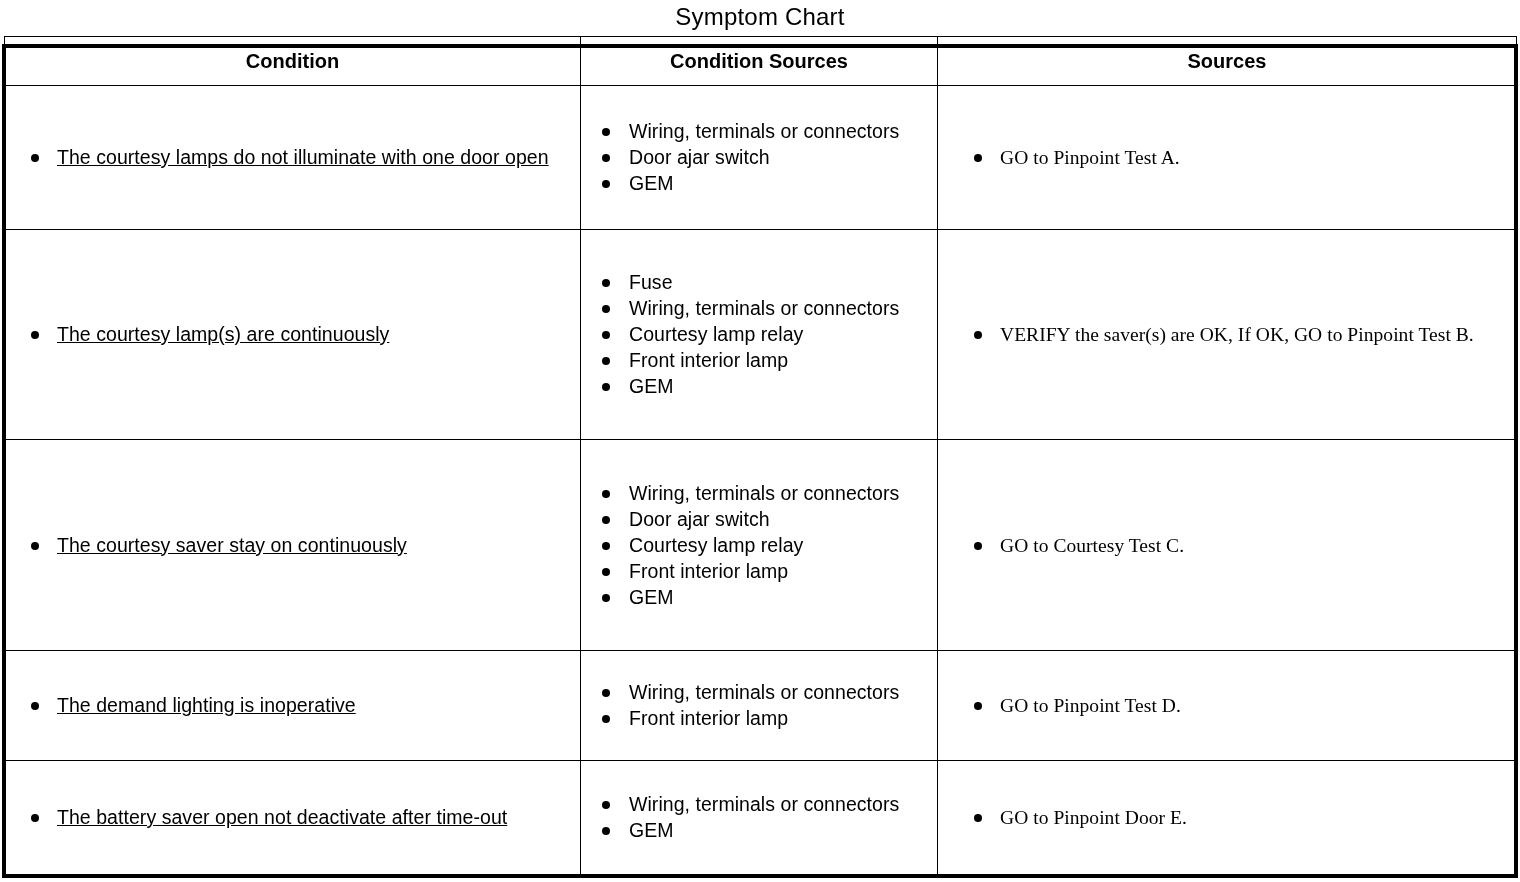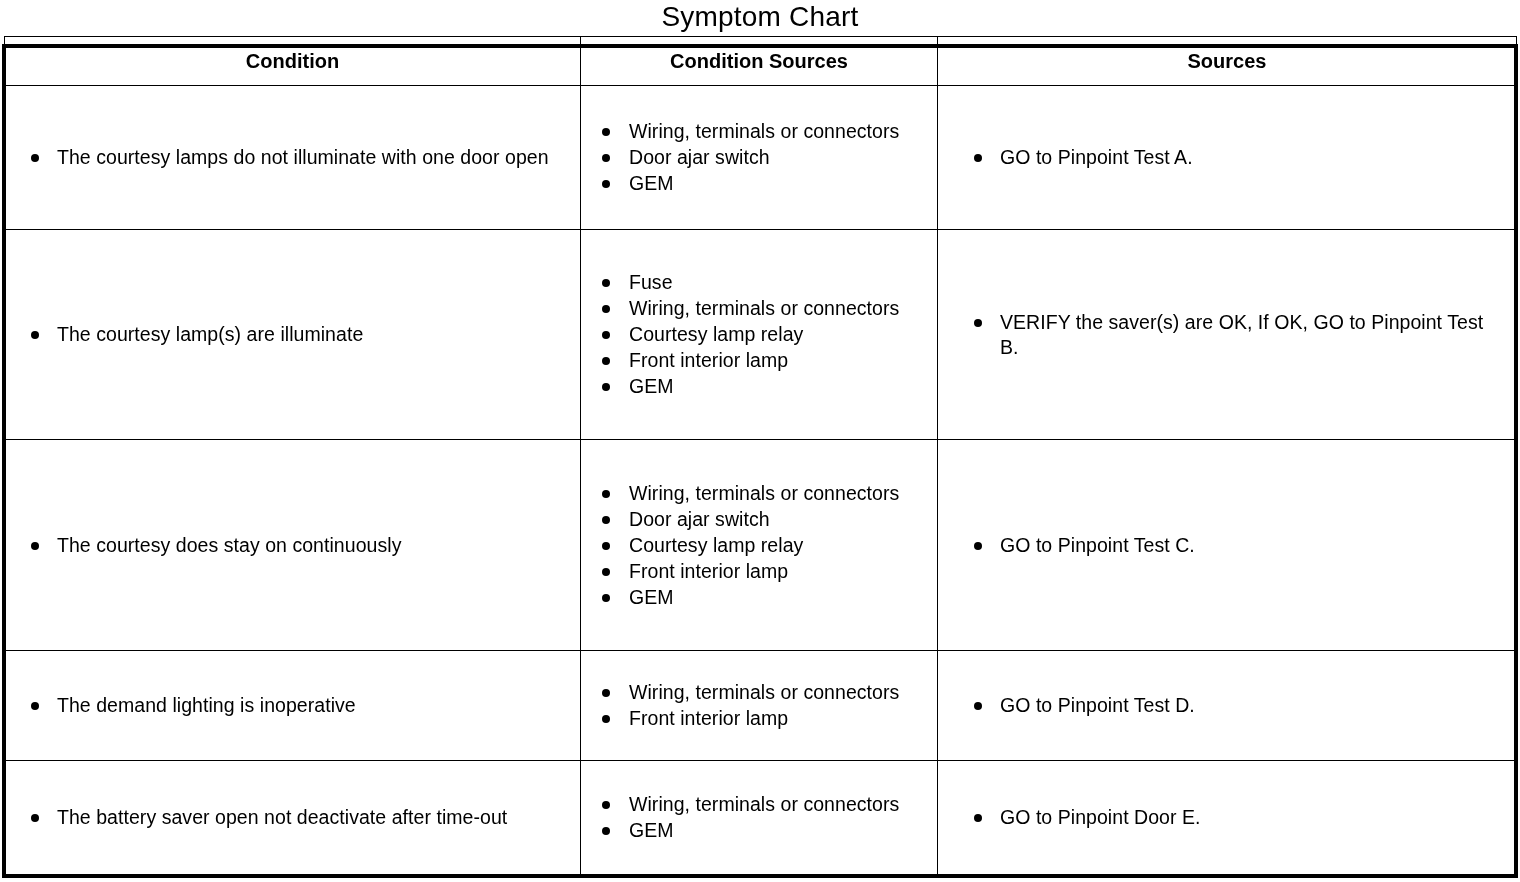--- a/index.html
+++ b/index.html
@@ -15,21 +15,21 @@
     overflow: hidden;
   }
   .page {
     position: relative;
     width: 1520px;
     height: 882px;
     box-sizing: border-box;
   }
   .chart-title {
     text-align: center;
-    font-size: 28px;
+    font-size: 24px;
     line-height: 22px;
     padding-top: 6px;
     padding-bottom: 8px;
     letter-spacing: 0.2px;
     font-weight: 400;
   }
   table.symptom-table {
     border-collapse: collapse;
     width: 1512px;
     margin: 0 4px;
@@ -86,35 +86,35 @@
   ul.bullets > li::before {
     content: "";
     position: absolute;
     left: 9px;
     top: 9px;
     width: 8px;
     height: 8px;
     background: #000000;
     border-radius: 50%;
   }
-  td.condition-cell ul.bullets > li { padding-left: 44px; }
+  td.condition-cell ul.bullets > li { padding-left: 44px; text-decoration: underline; }
   td.condition-cell ul.bullets > li::before { left: 18px; }
   td.action-cell ul.bullets > li { padding-left: 44px; }
   td.action-cell ul.bullets > li::before { left: 18px; }
 
   tr.r1 td { height: 143px; }
   tr.r2 td { height: 209px; }
   tr.r3 td { height: 210px; }
   tr.r4 td { height: 109px; }
   tr.r5 td { height: 113px; }
 
   td.sources-cell { vertical-align: middle; }
   td.sources-cell .cell-inner { padding: 6px 8px 6px 4px; }
   td.condition-cell .cell-inner { padding: 6px 10px 6px 0; }
-  td.action-cell .cell-inner { padding: 6px 10px 6px 10px; }
+  td.action-cell .cell-inner { padding: 6px 10px 6px 10px; font-family: Liberation Serif, serif; }
 </style>
 </head>
 <body>
 
 <div class="page">
 
   <div class="chart-title">Symptom Chart</div>
 
   <div class="frame"></div>
 
@@ -156,21 +156,21 @@
               <li>GO to Pinpoint Test A.</li>
             </ul>
           </div>
         </td>
       </tr>
 
       <tr class="r2">
         <td class="condition-cell">
           <div class="cell-inner">
             <ul class="bullets">
-              <li>The courtesy lamp(s) are illuminate</li>
+              <li>The courtesy lamp(s) are continuously</li>
             </ul>
           </div>
         </td>
         <td class="sources-cell">
           <div class="cell-inner">
             <ul class="bullets">
               <li>Fuse</li>
               <li>Wiring, terminals or connectors</li>
               <li>Courtesy lamp relay</li>
               <li>Front interior lamp</li>
@@ -184,39 +184,39 @@
               <li>VERIFY the saver(s) are OK, If OK, GO to Pinpoint Test B.</li>
             </ul>
           </div>
         </td>
       </tr>
 
       <tr class="r3">
         <td class="condition-cell">
           <div class="cell-inner">
             <ul class="bullets">
-              <li>The courtesy does stay on continuously</li>
+              <li>The courtesy saver stay on continuously</li>
             </ul>
           </div>
         </td>
         <td class="sources-cell">
           <div class="cell-inner">
             <ul class="bullets">
               <li>Wiring, terminals or connectors</li>
               <li>Door ajar switch</li>
               <li>Courtesy lamp relay</li>
               <li>Front interior lamp</li>
               <li>GEM</li>
             </ul>
           </div>
         </td>
         <td class="action-cell">
           <div class="cell-inner">
             <ul class="bullets">
-              <li>GO to Pinpoint Test C.</li>
+              <li>GO to Courtesy Test C.</li>
             </ul>
           </div>
         </td>
       </tr>
 
       <tr class="r4">
         <td class="condition-cell">
           <div class="cell-inner">
             <ul class="bullets">
               <li>The demand lighting is inoperative</li>

